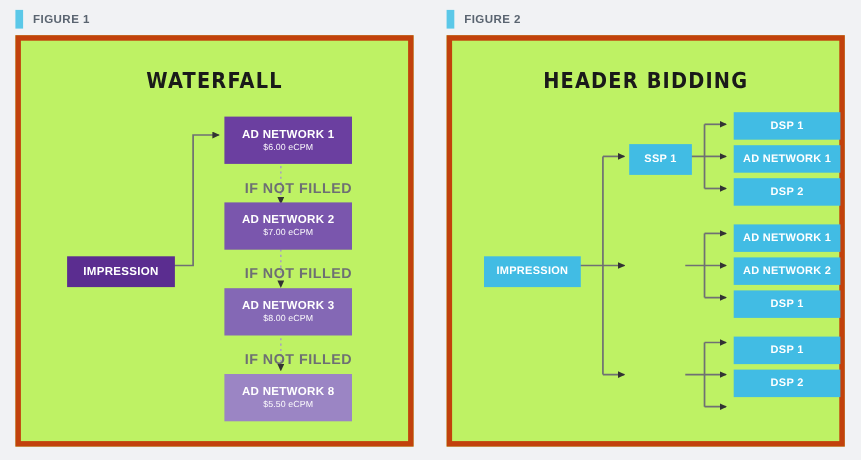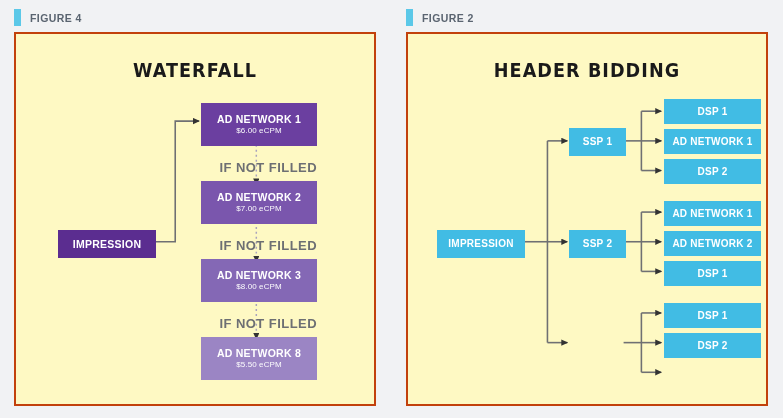--- a/index.html
+++ b/index.html
@@ -56,22 +56,22 @@
     white-space: nowrap;
   }
 
   
   .panel {
     position: absolute;
     top: 32px;
     left: 14px;
     width: 362px;
     height: 374px;
-    background: #fef9c3;
-    border: 2px solid #c2410c;
+    background: #bef264;
+    border: 5px solid #c2410c;
     box-sizing: border-box;
   }
 
   .panel-title {
     position: absolute;
     top: 24px;
     left: 0;
     width: 100%;
     text-align: center;
     font-family: "DejaVu Sans", sans-serif;
@@ -144,21 +144,21 @@
 </style>
 </head>
 <body>
 
 <div class="page">
 
   <div class="figure-col left">
 
     <div class="fig-label">
       <span class="fig-bar"></span>
-      <span class="fig-label-text">FIGURE 4</span>
+      <span class="fig-label-text">FIGURE 1</span>
     </div>
 
     <div class="panel">
 
       <div class="panel-title">WATERFALL</div>
 
       <svg class="connectors" viewBox="0 0 362 374">
         <defs>
           <marker id="arrowDark" markerWidth="7" markerHeight="7" refX="6" refY="3.2" orient="auto" markerUnits="userSpaceOnUse">
             <path d="M0,0 L7,3.2 L0,6.4 z" fill="#333333"></path>
@@ -247,23 +247,20 @@
         <path d="M 236 342 L 256 342" fill="none" stroke="#6f7073" stroke-width="1.6" marker-end="url(#arrowHb)"></path>
       </svg>
 
       <div class="node hb-box" style="left:29px; top:196px; width:88px; height:28px;">
         <span class="node-title">IMPRESSION</span>
       </div>
 
       <div class="node hb-box" style="left:161px; top:94px; width:57px; height:28px;">
         <span class="node-title">SSP 1</span>
       </div>
-      <div class="node hb-box" style="left:161px; top:196px; width:57px; height:28px;">
-        <span class="node-title">SSP 2</span>
-      </div>
 
       <div class="node hb-box" style="left:256px; top:65px; width:97px; height:25px;">
         <span class="node-title">DSP 1</span>
       </div>
       <div class="node hb-box" style="left:256px; top:95px; width:97px; height:25px;">
         <span class="node-title">AD NETWORK 1</span>
       </div>
       <div class="node hb-box" style="left:256px; top:125px; width:97px; height:25px;">
         <span class="node-title">DSP 2</span>
       </div>

